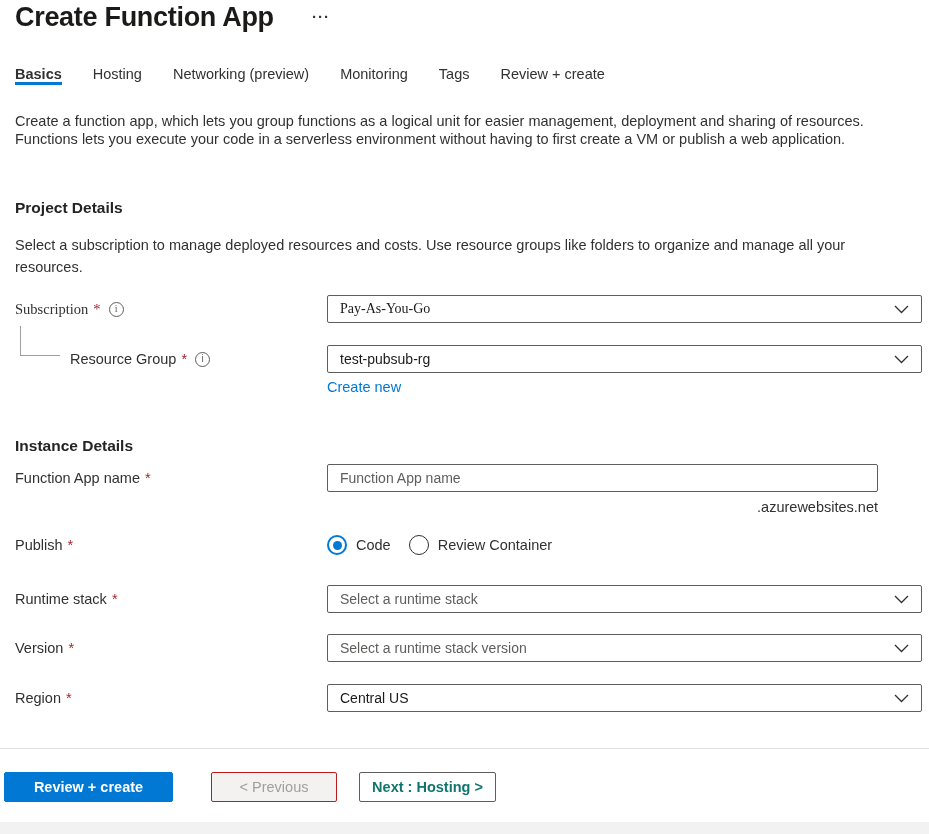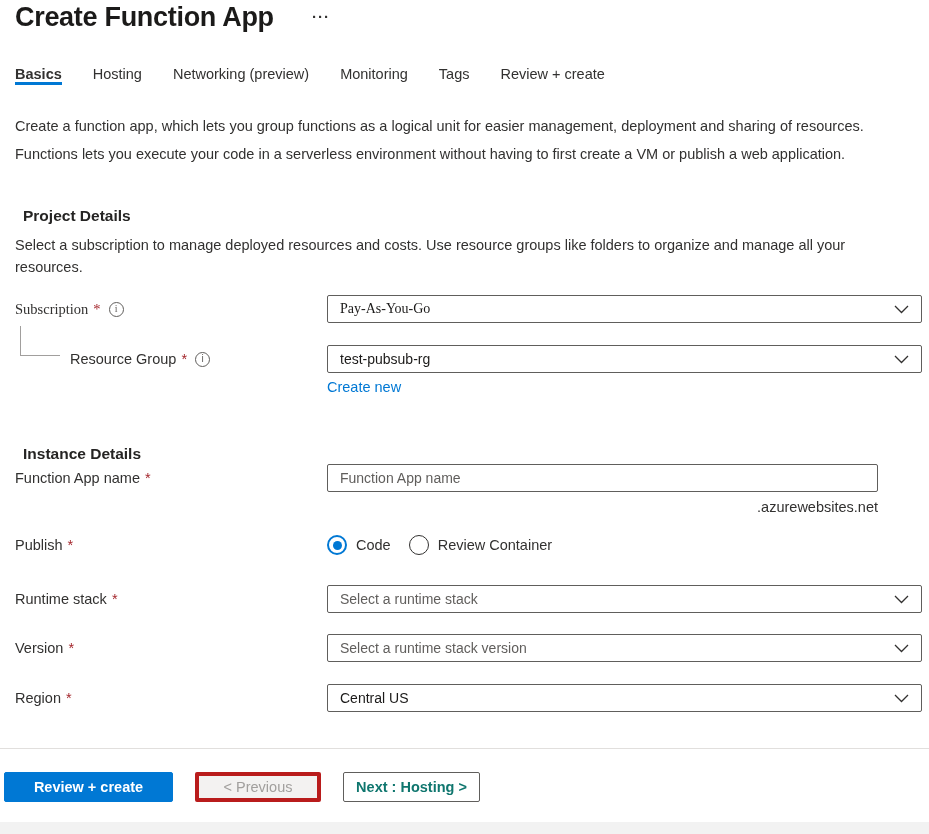--- a/index.html
+++ b/index.html
@@ -56,26 +56,26 @@
   }
 
   
   .intro {
     position: absolute;
     top: 112px;
     left: 15px;
     width: 893px;
     margin: 0;
     font-size: 14.5px;
-    line-height: 28px;
+    line-height: 18px;
   }
   .section-heading {
     position: absolute;
     left: 15px;
-    margin: 8px;
+    margin: 0;
     font-size: 15.5px;
     font-weight: 700;
     color: #252423;
   }
   .heading-project { top: 199px; }
   .heading-instance { top: 437px; }
   .section-desc {
     position: absolute;
     top: 234px;
     left: 15px;
@@ -238,23 +238,24 @@
   .btn-primary {
     width: 169px;
     background: #0078d4;
     border: 1px solid #0078d4;
     color: #ffffff;
     font-weight: 700;
   }
   .btn-disabled {
     width: 126px;
     background: #f3f2f1;
-    border: 4px solid #b91c1c;
+    border: 1px solid #b91c1c;
     color: #a19f9d;
     cursor: default;
+    margin-left: 16px;
   }
   .btn-next {
     width: 137px;
     background: #ffffff;
     border: 1px solid #605e5c;
     color: #0f766e;
     font-weight: 600;
   }
   .bottom-bar {
     position: absolute;

